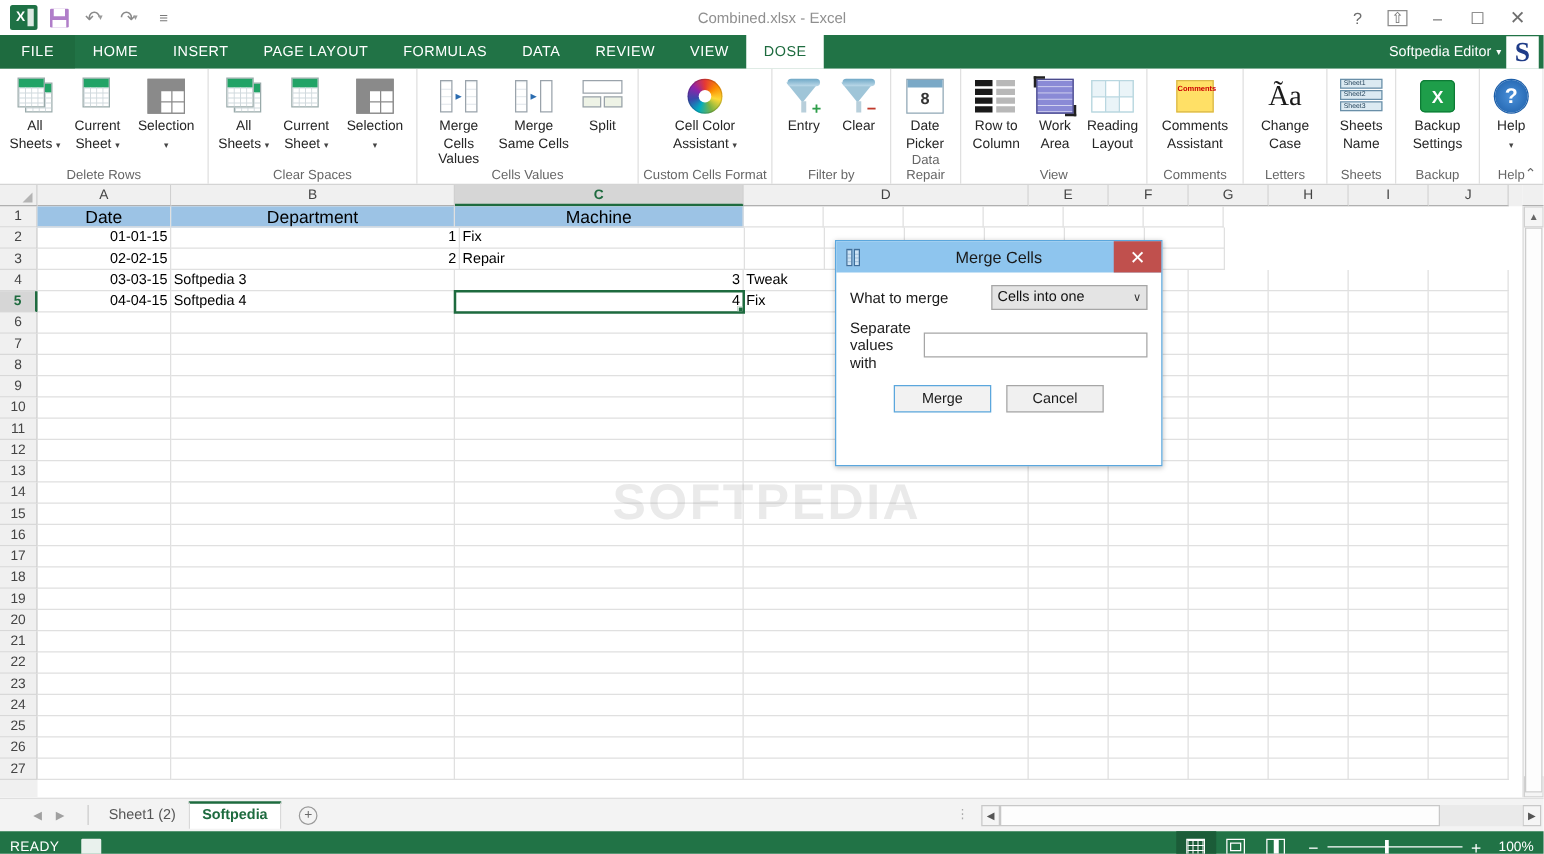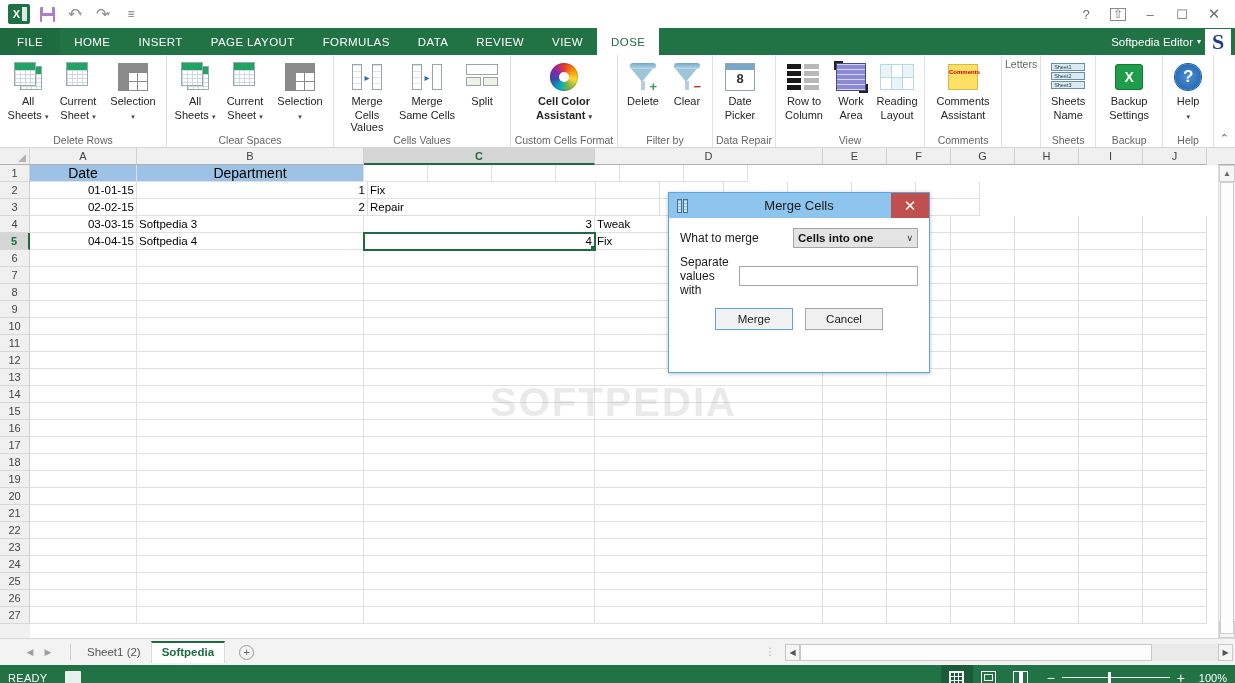--- a/index.html
+++ b/index.html
@@ -353,21 +353,21 @@
     color:#fff; font-size: 15px; display:flex; align-items:center; justify-content:center;
   }
   .dlg-body { padding: 10px 11px 8px 11px; }
   .frow { display:flex; align-items:center; margin-bottom: 7px; }
   .flabel { font-size: 12px; color:#1a1a1a; width: 113px; }
   .fselect {
     flex:1; height: 20px; border:1px solid #a6a6a6; background:#e4e4e4;
     font-size: 11.5px; color:#111; display:flex; align-items:center; padding:0 4px;
     position:relative;
   }
-  .fselect .sv { flex:1;font-weight:bold; }
+  .fselect .sv { flex:1; }
   .fselect .caret { font-size: 9px; color:#333; }
   .finput {
     flex:1; height: 20px; border:1px solid #a6a6a6; background:#fff;
   }
   .fieldset {
     border:1px solid #dcdcdc; margin-top: 4px; padding: 8px 8px 9px 8px; position:relative;
   }
   .legend {
     position:absolute; top:-7px; left:6px; background:#fff; padding:0 3px;
     font-size: 11.5px; color:#1a1a1a;
@@ -405,20 +405,21 @@
         <span class="mini-caret">▾</span>
       </div>
     <div class="qat-icon">
         <span class="arrow-undo">↷</span>
         <span class="mini-caret">▾</span>
       </div>
     <div class="qat-icon">
         <span style="font-size:12px;">≡</span>
       </div>
   </div>
+  <div class="win-title">Combined.xlsx - Excel</div>
   <div class="win-ctrls">
     <div class="win-btn">?</div>
     <div class="win-btn">
       <span style="font-size:12px;border:1px solid #8a8a8a;padding:0 2px;line-height:11px;">⇧</span>
     </div>
     <div class="win-btn">–</div>
     <div class="win-btn">☐</div>
     <div class="win-btn close">✕</div>
   </div>
 </div>
@@ -579,21 +580,21 @@
             </div>
         </div>
         <div class="rbtn-txt">Split</div>
       </div>
     </div>
     <div class="rg-label">Cells Values</div>
   </div>
 
   <div class="rgroup">
     <div class="rg-items">
-      <div class="rbtn w60" style="width:100px;font-weight:bold;">
+      <div class="rbtn w60" style="width:100px;">
         <div class="rbtn-ico">
             <div class="ico-color"></div>
           </div>
         <div class="rbtn-txt">Cell Color</div>
         <div class="rbtn-txt"><span>Assistant</span> <span class="dd-caret">▾</span></div>
       </div>
     </div>
     <div class="rg-label">Custom Cells Format</div>
   </div>
 
@@ -601,21 +602,21 @@
     <div class="rg-items">
       <div class="rbtn w44">
         <div class="rbtn-ico">
           <div class="ico-funnel">
               <div class="ftop"></div>
               <div class="fbody"></div>
               <div class="stem"></div>
               <div class="badge" style="color:#2e9e4a;">+</div>
             </div>
         </div>
-        <div class="rbtn-txt">Delete</div>
+        <div class="rbtn-txt">Entry</div>
       </div>
       <div class="rbtn w44">
         <div class="rbtn-ico">
           <div class="ico-funnel">
               <div class="ftop"></div>
               <div class="fbody"></div>
               <div class="stem"></div>
               <div class="badge" style="color:#c0392b;">−</div>
             </div>
         </div>
@@ -701,20 +702,29 @@
             </div>
         </div>
         <div class="rbtn-txt">Comments</div>
         <div class="rbtn-txt">Assistant</div>
       </div>
     </div>
     <div class="rg-label">Comments</div>
   </div>
 
   <div class="rgroup">
+    <div class="rg-items">
+      <div class="rbtn w60">
+        <div class="rbtn-ico">
+          <span class="ico-case">Ãa</span>
+        </div>
+        <div class="rbtn-txt">Change</div>
+        <div class="rbtn-txt">Case</div>
+      </div>
+    </div>
     <div class="rg-label">Letters</div>
   </div>
 
   <div class="rgroup">
     <div class="rg-items">
       <div class="rbtn w48">
         <div class="rbtn-ico">
           <div class="ico-sheetn">
             <i>Sheet1</i>
             <i>Sheet2</i>
@@ -807,20 +817,21 @@
       <div class="rowhdr">26</div>
       <div class="rowhdr">27</div>
     </div>
 
     <div class="cells">
       <div class="watermark">SOFTPEDIA</div>
 
       <div class="grow">
         <div class="gcell hdr1" style="width:107px;">Date</div>
         <div class="gcell hdr1" style="width:227px;">Department</div>
+        <div class="gcell hdr1" style="width:231px;">Machine</div>
         <div class="gcell" style="width:64px;"></div>
         <div class="gcell" style="width:64px;"></div>
         <div class="gcell" style="width:64px;"></div>
         <div class="gcell" style="width:64px;"></div>
         <div class="gcell" style="width:64px;"></div>
         <div class="gcell" style="width:64px;"></div>
       </div>
 
       <div class="grow">
         <div class="gcell num" style="width:107px;">01-01-15</div>

